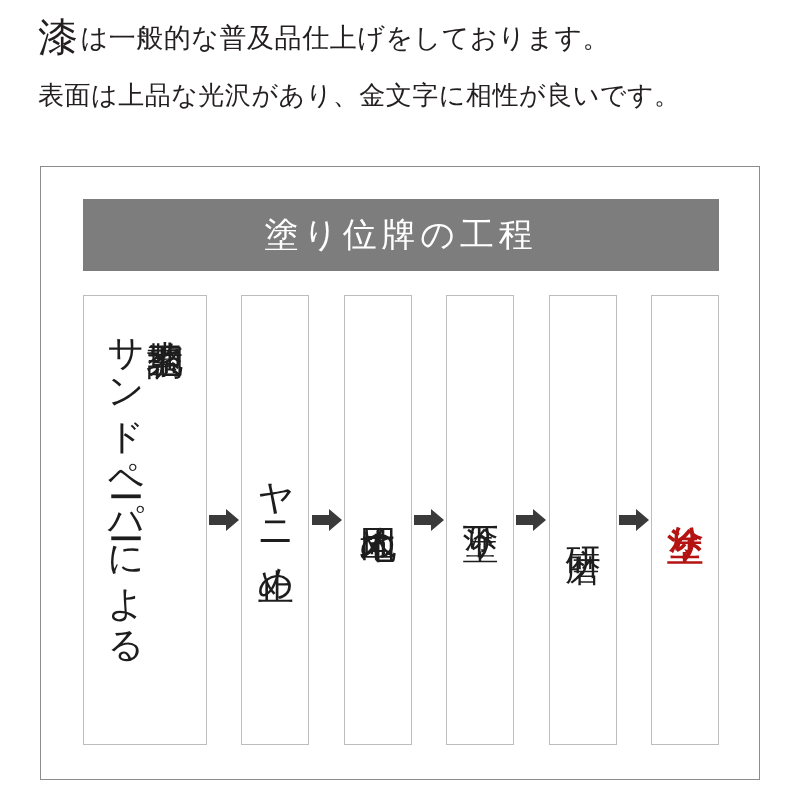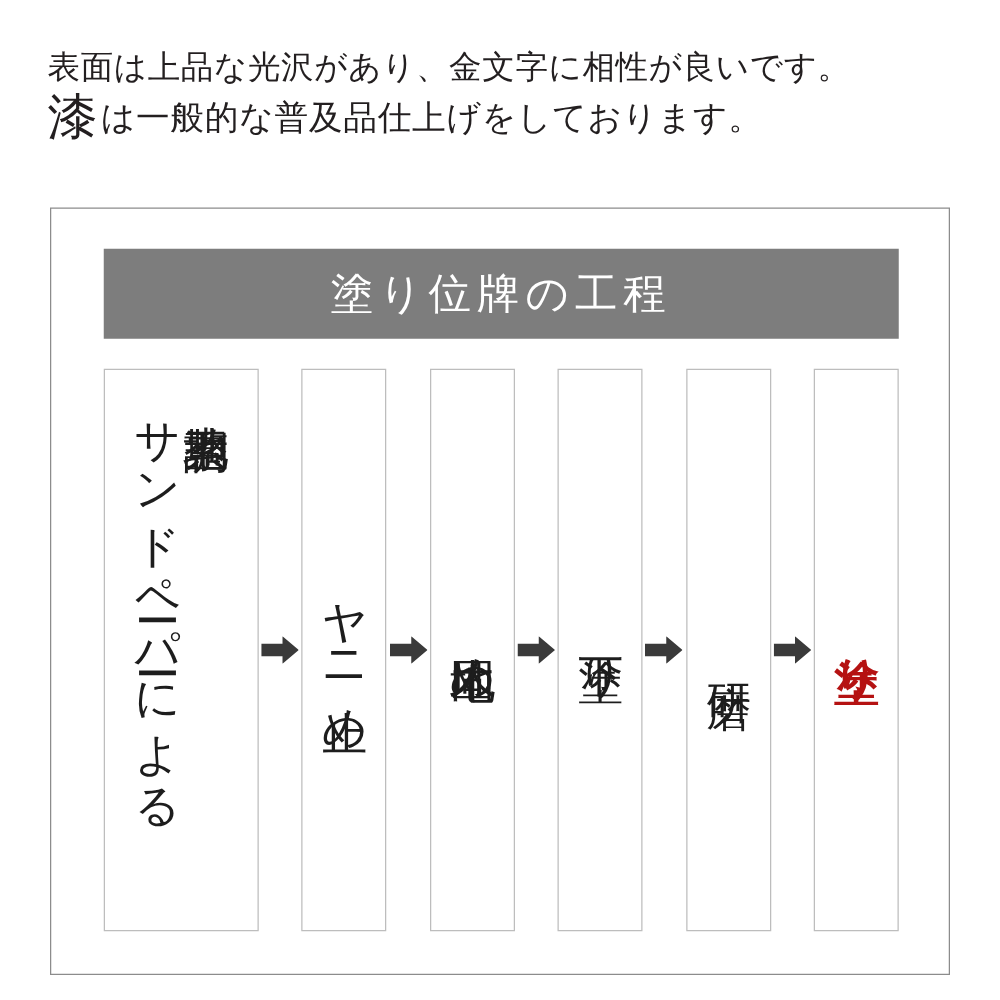--- a/index.html
+++ b/index.html
@@ -136,24 +136,24 @@
     justify-content: center;
   }
   .arrow svg { display: block; }
 </style>
 </head>
 <body>
 
 <div class="page">
 
   <div class="intro">
-    <div class="intro-line second">表面は上品な光沢があり、金文字に相性が良いです。</div>
     <div class="intro-line first">
       <span class="lead">漆</span><span>は一般的な普及品仕上げをしております。</span>
     </div>
+    <div class="intro-line second">表面は上品な光沢があり、金文字に相性が良いです。</div>
   </div>
 
   <div class="panel">
 
     <div class="panel-title">塗り位牌の工程</div>
 
     <div class="flow">
 
       <div class="step wide">
         <div class="step-text two-col">

